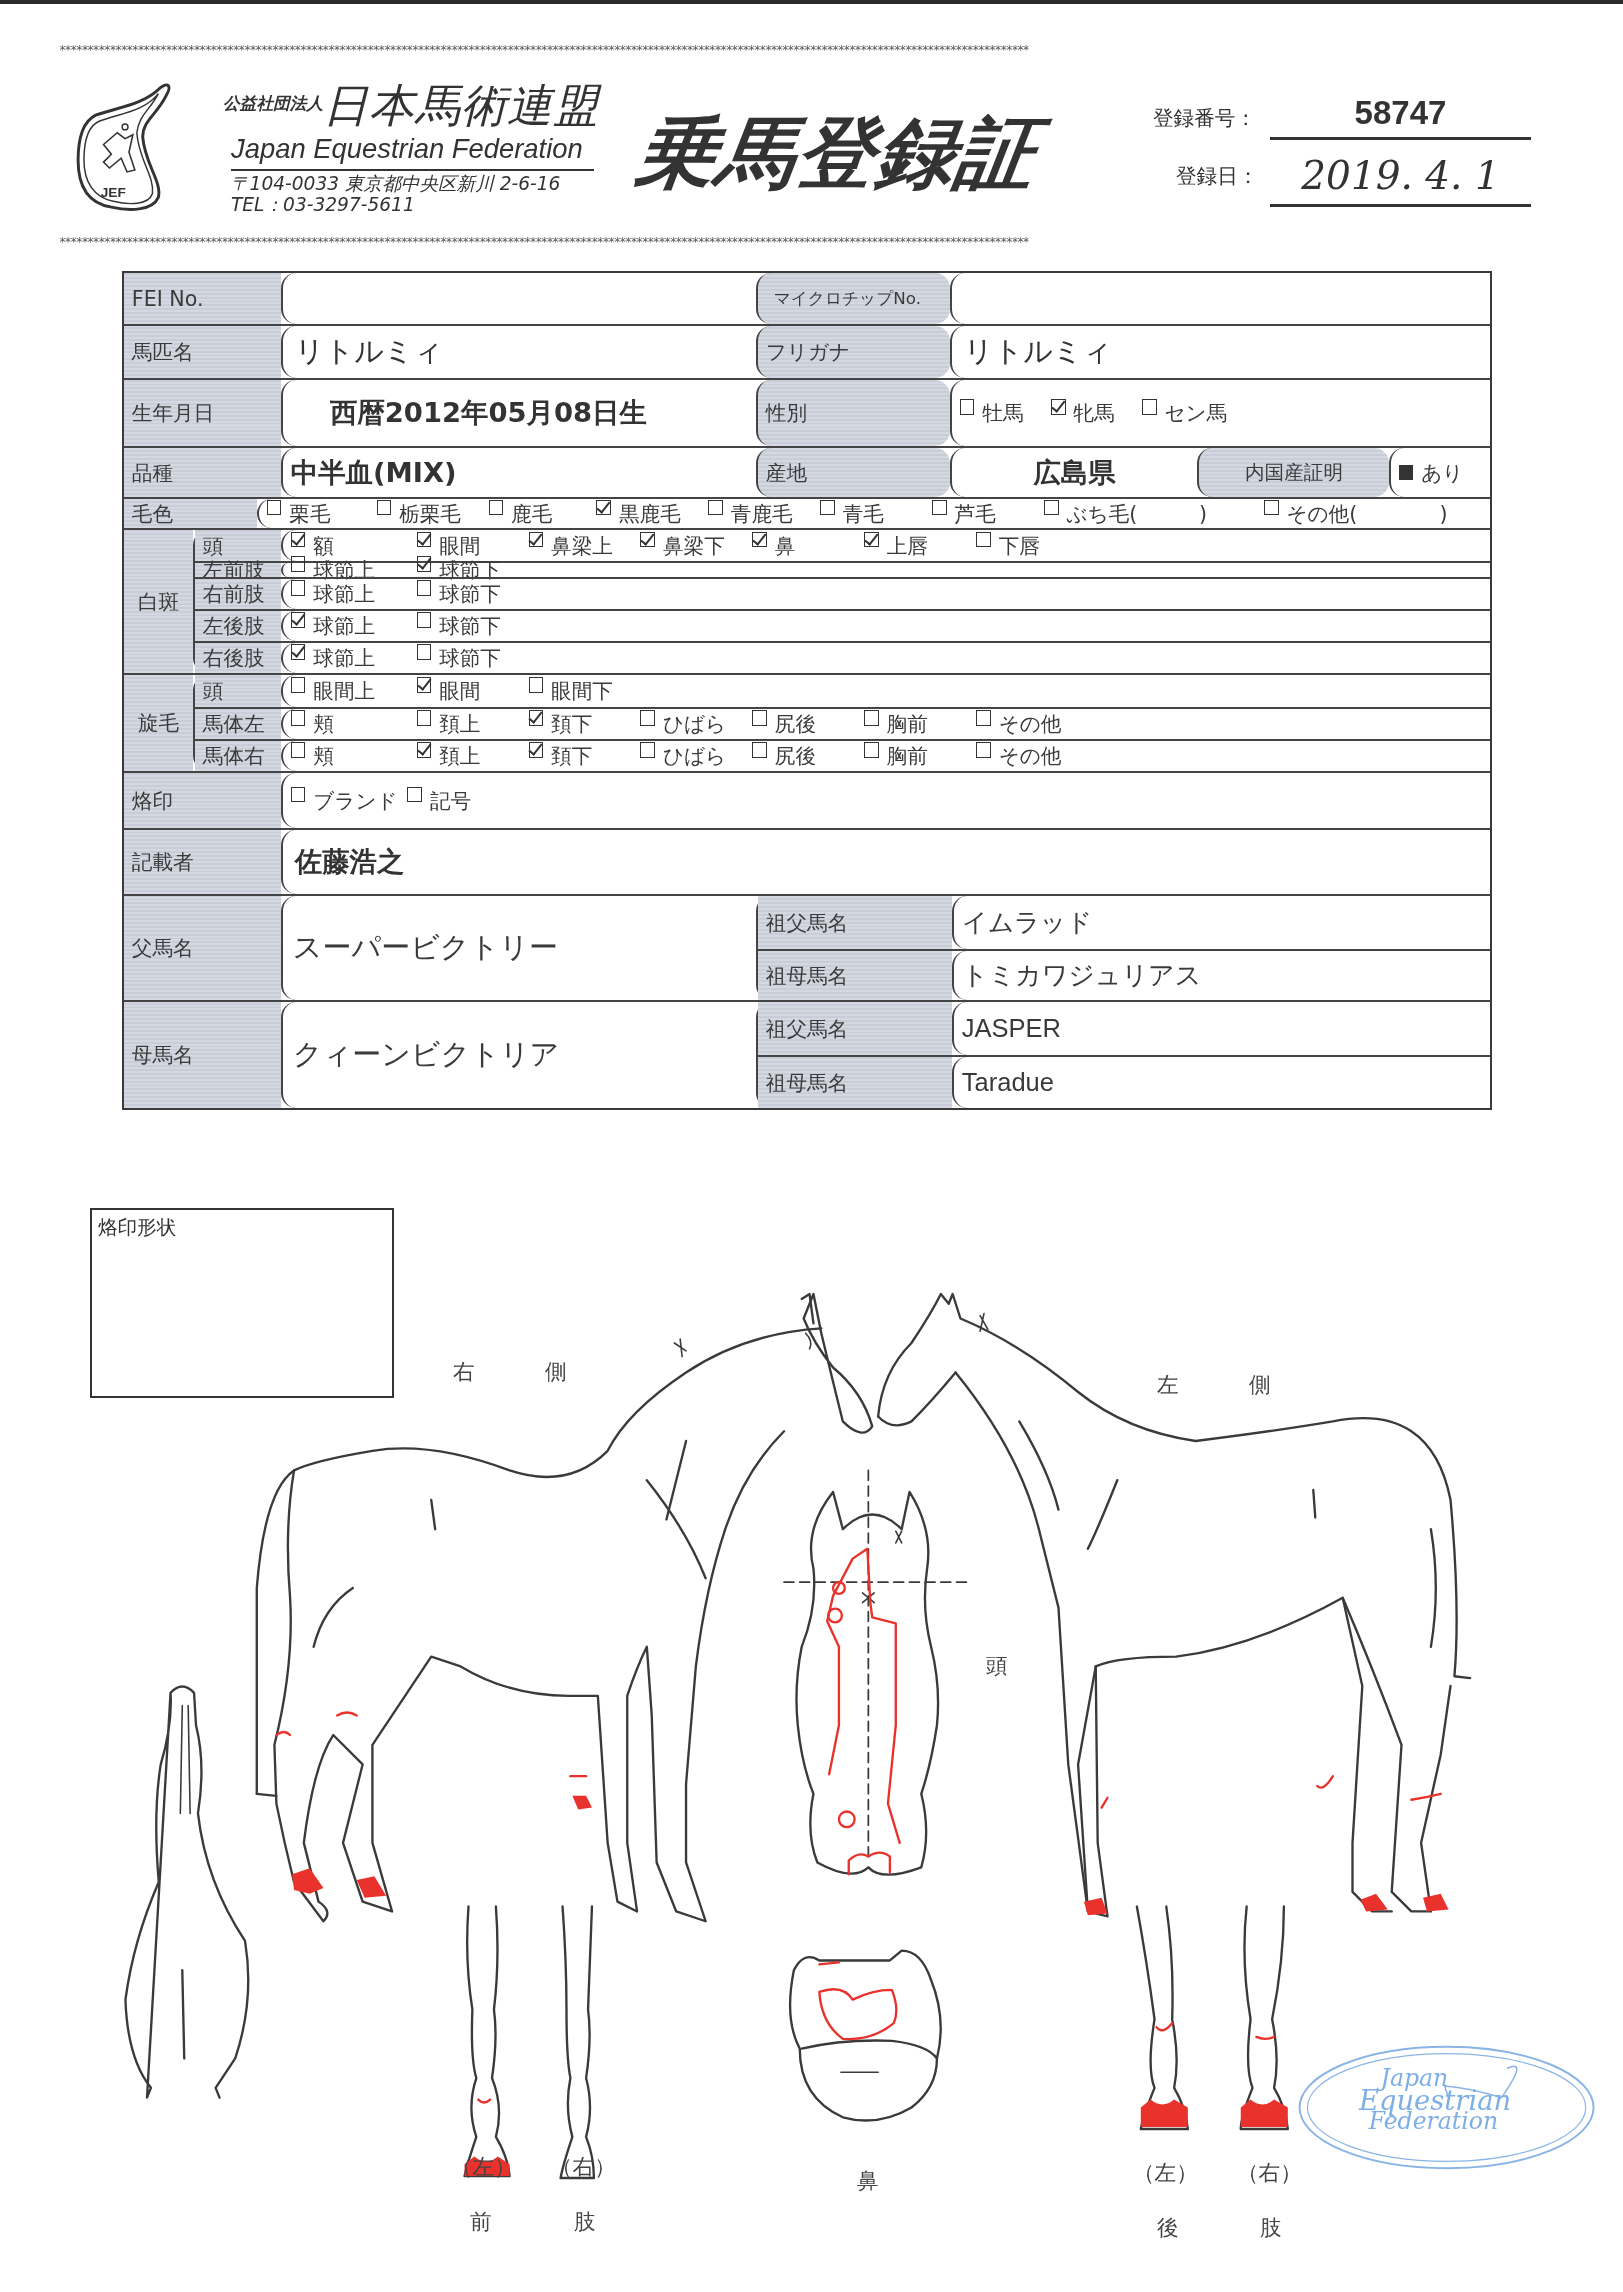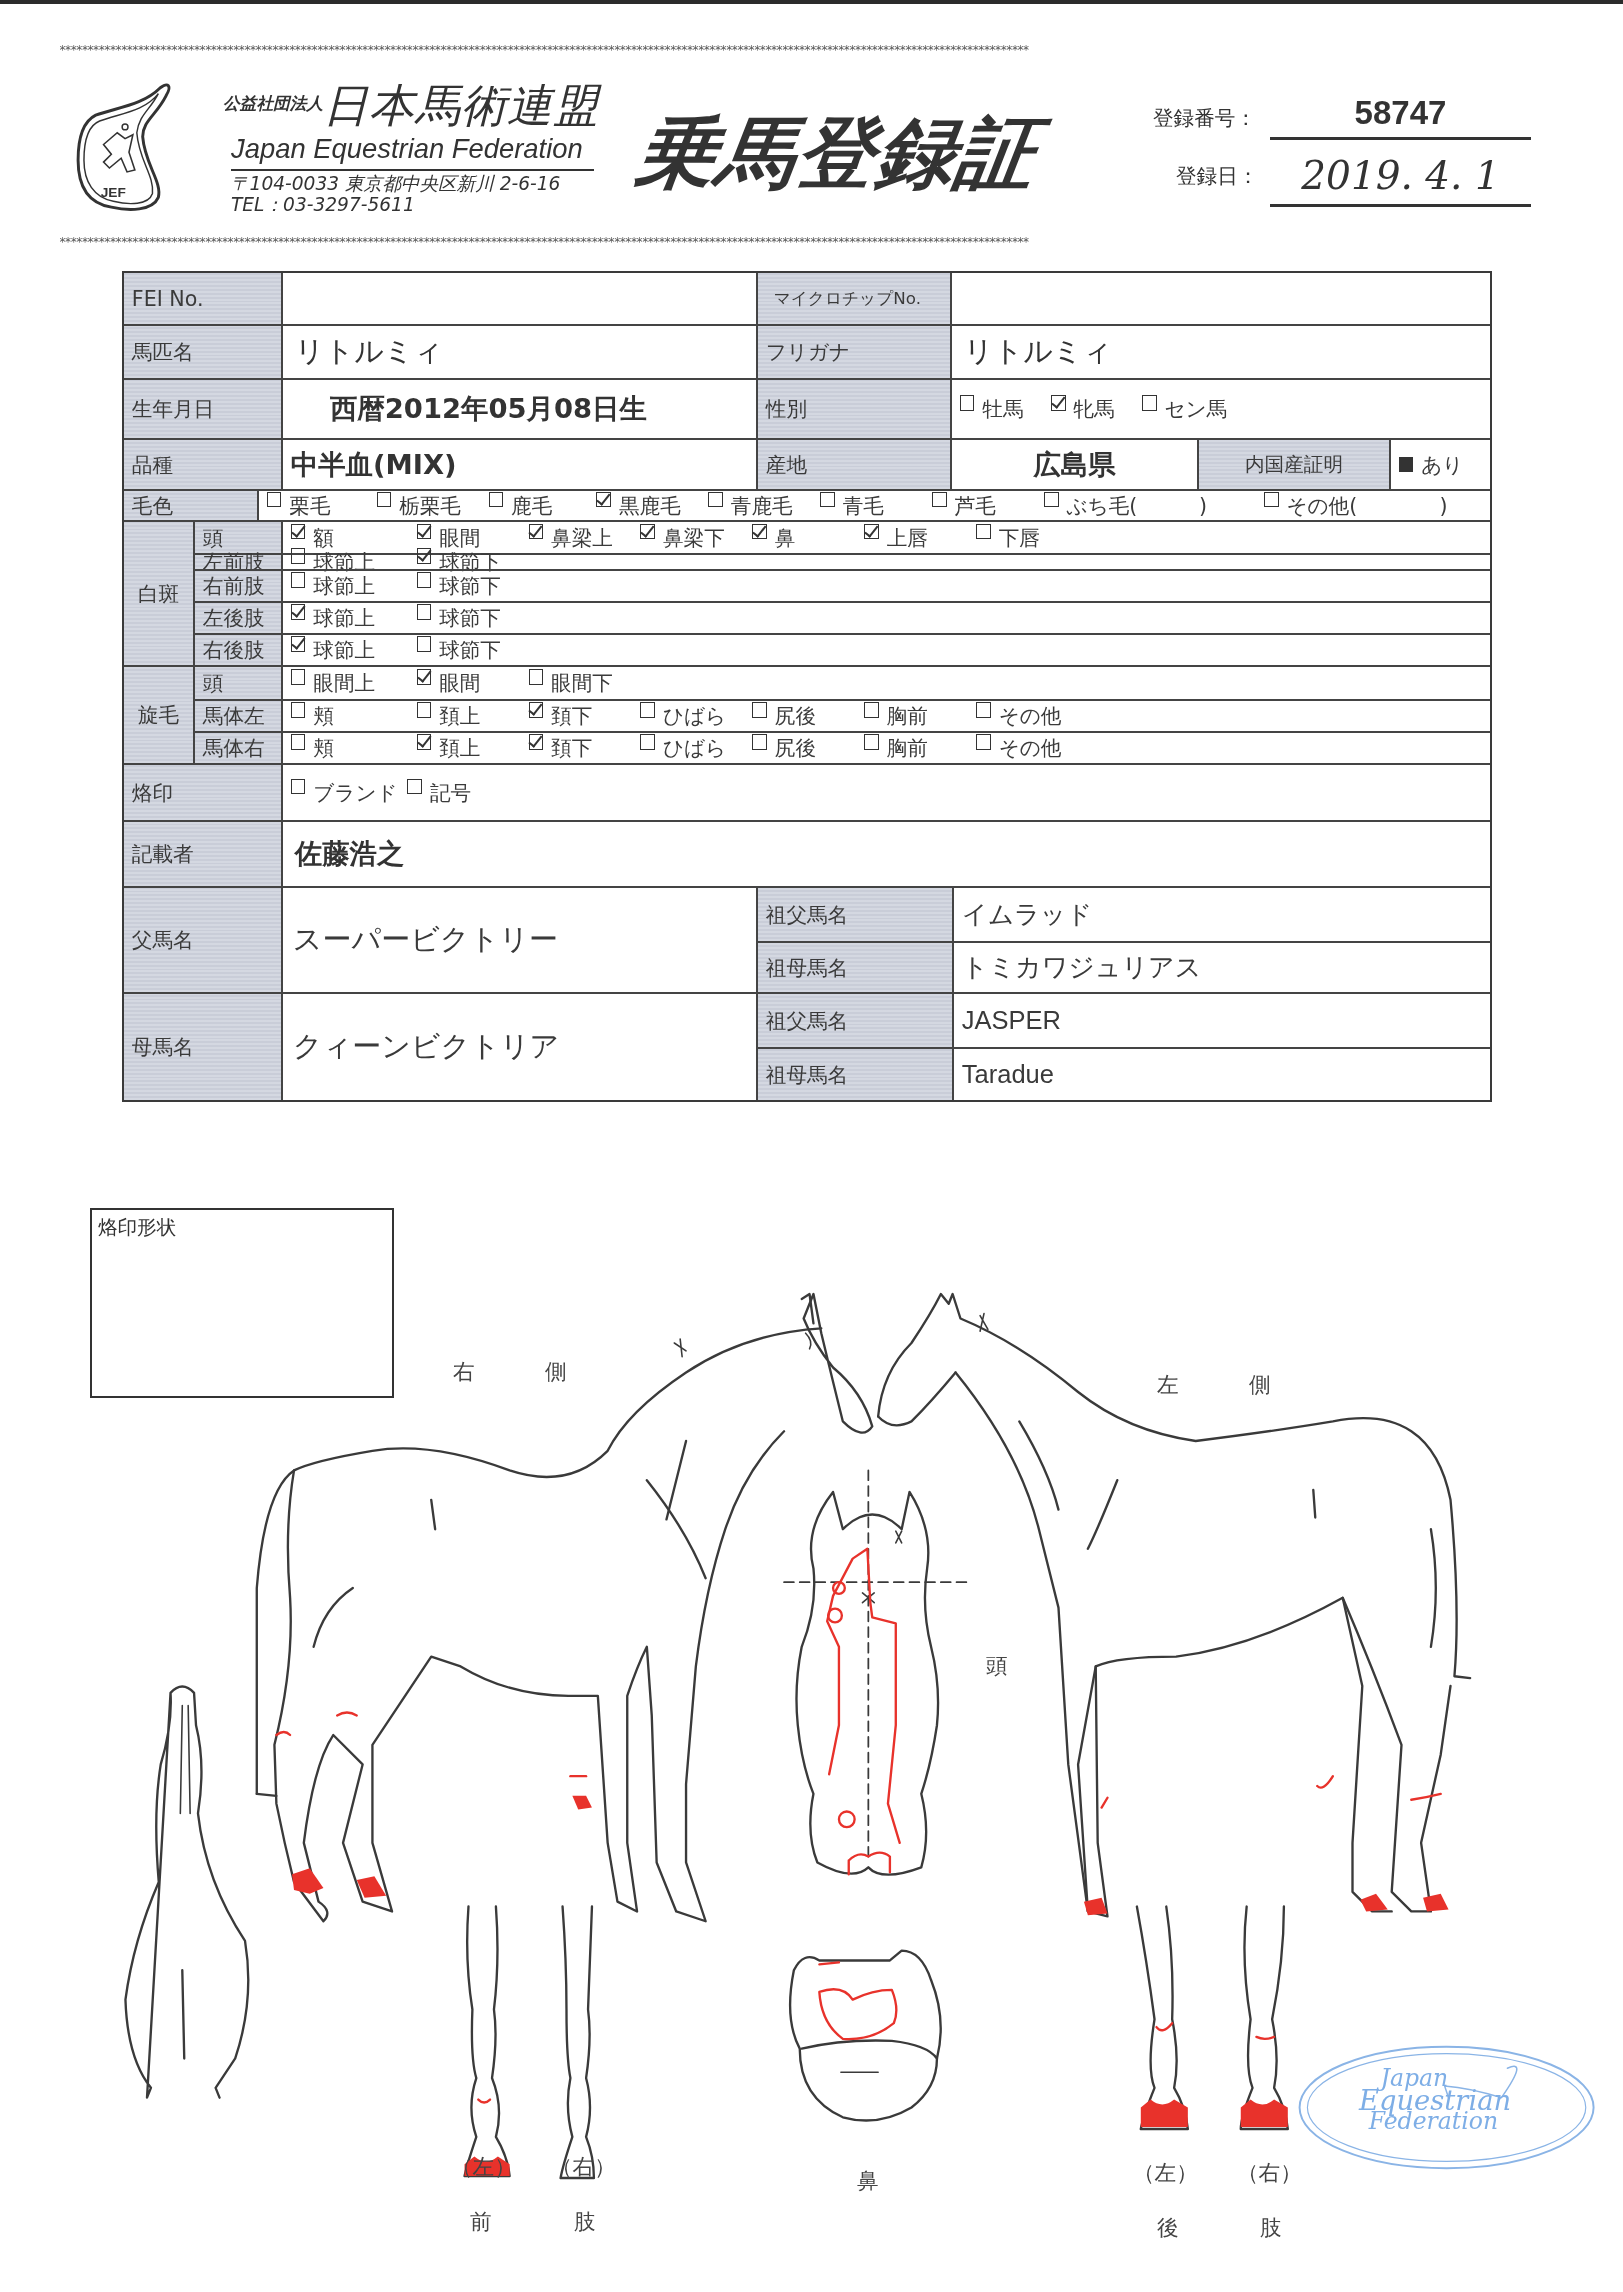--- a/index.html
+++ b/index.html
@@ -18,21 +18,21 @@
   .reg-label { position: absolute; font-size: 20.6px; color: #333; }
   .reg-val { position: absolute; text-align: center; color: #333; }
   .reg-line { position: absolute; height: 2.9px; background: #333; }
 
   
   .form { position: absolute; left: 122px; top: 271px; width: 1370px; border: 2.9px solid #3a3a3a; }
   .row { display: flex; border-top: 2px solid #444; }
   .row:first-child { border-top: none; }
   .cell { display: flex; align-items: center; padding-left: 7.8px; font-size: 20.6px; color: #3a3a3a; }
   .hd { background: #cdd1dc; background-image: repeating-linear-gradient(0deg, rgba(255,255,255,0.15) 0 2px, rgba(0,0,0,0.02) 2px 3.9px); }
-  .bl { border-left: 2px solid #444; }
+  .bl { border-left: 2px solid #444; border-radius: 15px; }
   .val-big { font-size: 29px; font-weight: bold; color: #333; }
   .val-med { font-size: 27.4px; font-weight: bold; color: #333; }
   .chk { display: inline-flex; margin-right: 3.9px; }
   .box { display: inline-block; width: 14.7px; height: 15.7px; border: 1.6px solid #333; margin-right: 7.8px; position: relative; }
   .box.on::after { content: ""; position: absolute; left: 2.9px; top: -2px; width: 4.9px; height: 11.8px; border-right: 2px solid #333; border-bottom: 2px solid #333; transform: rotate(38deg); }
   .box.filled { background: #333; }
   .group-label { display: flex; align-items: center; justify-content: center; }
 
   
   .brand-box { position: absolute; left: 90px; top: 1208px; width: 304px; height: 190px; border: 2px solid #333; }
@@ -81,21 +81,21 @@
     <div class="cell bl" style="flex:1"></div>
   </div>
 
   <div class="row" style="height:54px">
     <div class="cell hd" style="width:157px">馬匹名</div>
     <div class="cell bl val-big" style="width:475px;font-weight:normal;padding-left:11.8px">リトルミィ</div>
     <div class="cell hd bl" style="width:194px">フリガナ</div>
     <div class="cell bl val-big" style="flex:1;font-weight:normal;padding-left:11.8px">リトルミィ</div>
   </div>
 
-  <div class="row" style="height:60px">
+  <div class="row" style="height:68px">
     <div class="cell hd" style="width:157px">生年月日</div>
     <div class="cell bl val-med" style="width:475px;padding-left:47px">西暦2012年05月08日生</div>
     <div class="cell hd bl" style="width:194px">性別</div>
     <div class="cell bl" style="flex:1;gap:23.5px">
       <span class="chk">
           <span class="box"></span>
           <span>牡馬</span>
         </span>
       <span class="chk">
           <span class="box on"></span>

